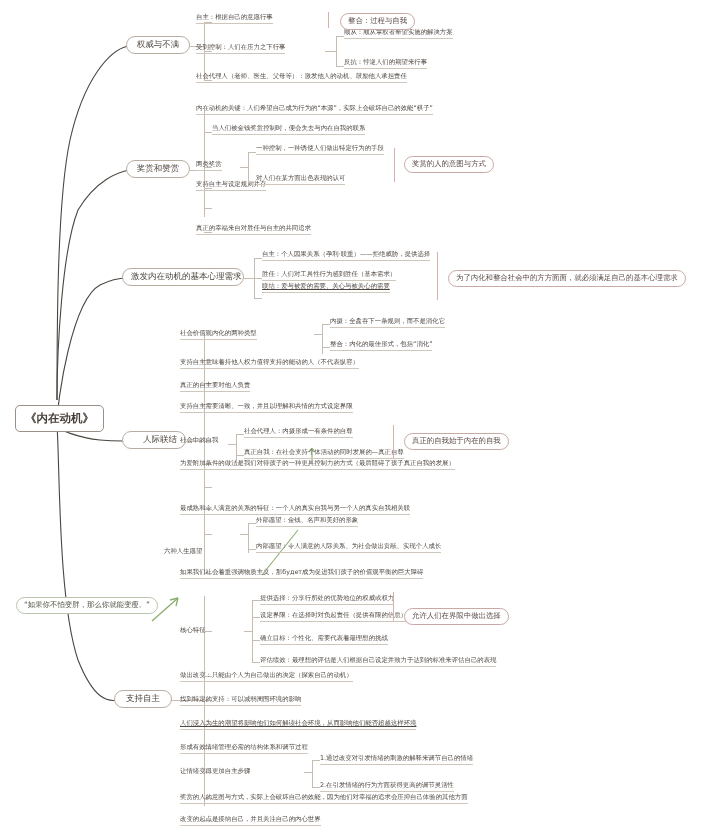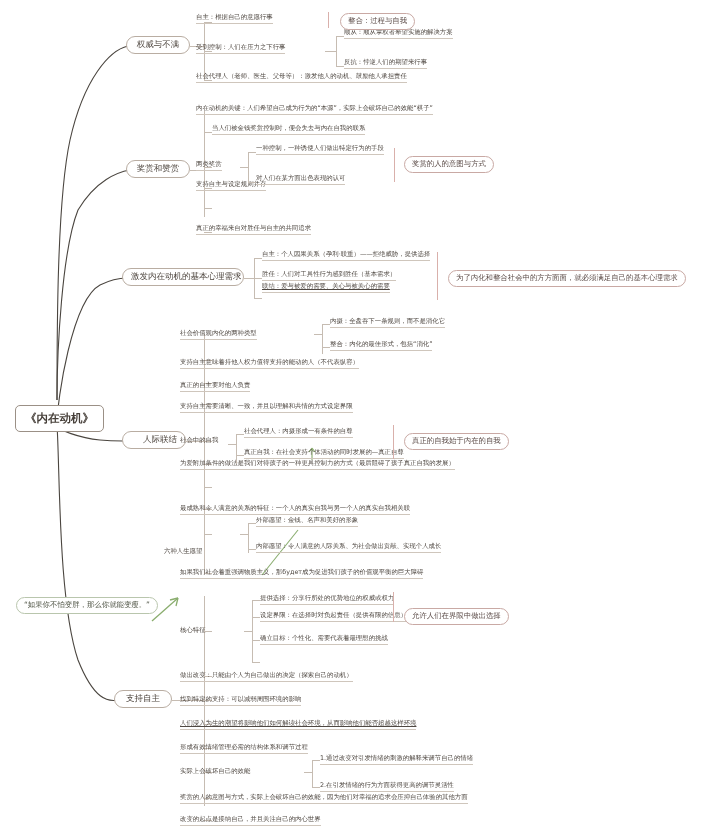--- a/index.html
+++ b/index.html
@@ -248,37 +248,38 @@
   <div class="trunk hline" style="left:204px;top:700px;width:8px;"></div>
   <div class="leaf" style="left:180px;top:695px;">找到特定的支持：可以减弱周围环境的影响</div>
 
   <div class="trunk hline" style="left:204px;top:724px;width:8px;"></div>
   <div class="leaf" style="left:180px;top:719px;text-decoration:underline;">人们浸入为生的潮望将影响他们如何解读社会环境，从而影响他们能否超越这样环境</div>
 
   <div class="trunk hline" style="left:204px;top:748px;width:8px;"></div>
   <div class="leaf" style="left:180px;top:743px;">形成有效情绪管理必需的结构体系和调节过程</div>
 
   <div class="trunk hline" style="left:204px;top:772px;width:8px;"></div>
-  <div class="leaf nb" style="left:180px;top:767px;border-bottom:none;">实际上会破坏自己的效能</div>
+  <div class="leaf nb" style="left:180px;top:767px;border-bottom:none;">让情绪变得更加自主步骤</div>
 
   <div class="trunk hline" style="left:204px;top:798px;width:8px;"></div>
   <div class="leaf" style="left:180px;top:793px;">奖赏的人的意图与方式，实际上会破坏自己的效能，因为他们对幸福的追求会压抑自己体验的其他方面</div>
 
   <div class="trunk hline" style="left:204px;top:820px;width:8px;"></div>
   <div class="leaf" style="left:180px;top:815px;">改变的起点是接纳自己，并且关注自己的内心世界</div>
 
   <div class="trunk vline" style="left:252px;top:600px;height:62px;"></div>
   <div class="trunk hline" style="left:244px;top:631px;width:8px;"></div>
   <div class="trunk hline" style="left:252px;top:600px;width:8px;"></div>
   <div class="leaf" style="left:260px;top:594px;">提供选择：分享行所处的优势地位的权威或权力</div>
   <div class="trunk hline" style="left:252px;top:617px;width:8px;"></div>
   <div class="leaf" style="left:260px;top:611px;">设定界限：在选择时对负起责任（提供有限的信息）</div>
   <div class="trunk hline" style="left:252px;top:640px;width:8px;"></div>
   <div class="leaf" style="left:260px;top:634px;">确立目标：个性化、需要代表着最理想的挑战</div>
   <div class="trunk hline" style="left:252px;top:662px;width:8px;"></div>
+  <div class="leaf" style="left:260px;top:656px;">评估绩效：最理想的评估是人们根据自己设定并致力于达到的标准来评估自己的表现</div>
 
   <div class="trunk vline" style="left:312px;top:760px;height:28px;"></div>
   <div class="trunk hline" style="left:304px;top:772px;width:8px;"></div>
   <div class="trunk hline" style="left:312px;top:760px;width:8px;"></div>
   <div class="leaf" style="left:320px;top:754px;">1.通过改变对引发情绪的刺激的解释来调节自己的情绪</div>
   <div class="trunk hline" style="left:312px;top:787px;width:8px;"></div>
   <div class="leaf" style="left:320px;top:781px;">2.在引发情绪的行为方面获得更高的调节灵活性</div>
 
   <div class="trunk-pink" style="position:absolute;left:393px;top:592px;width:1px;height:30px;"></div>
   <div class="node pill callout" style="left:404px;top:608px;">

